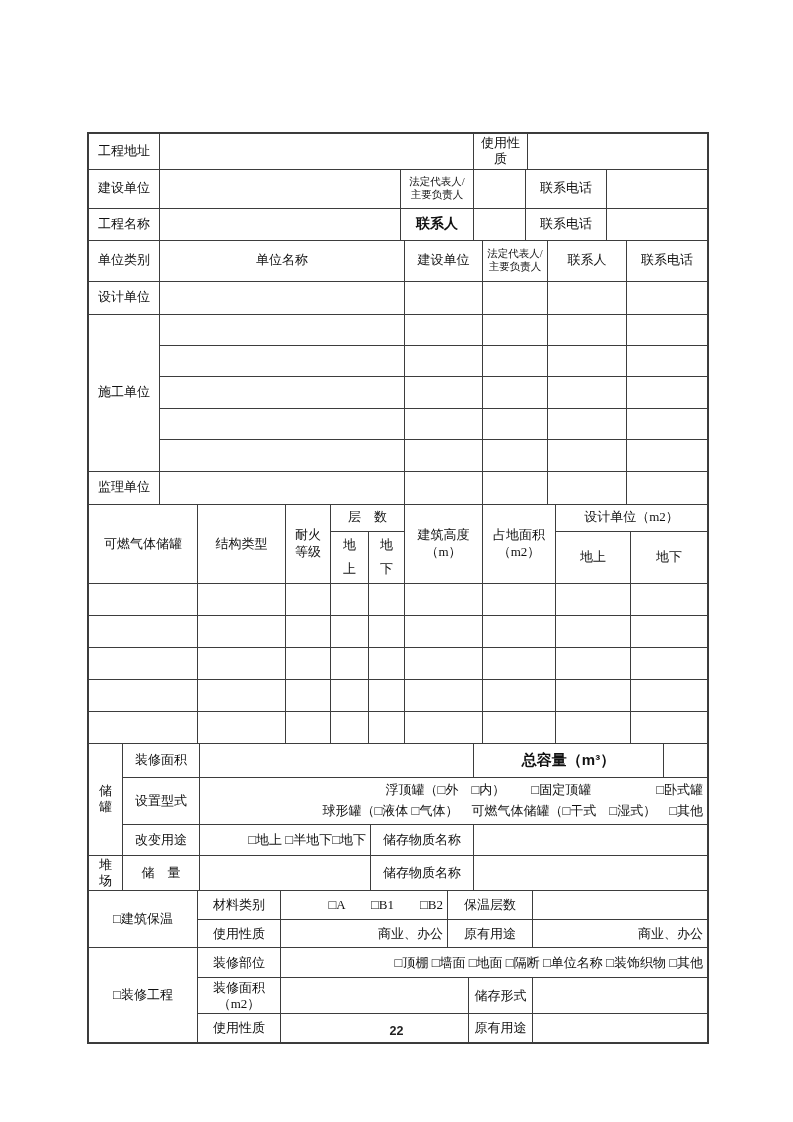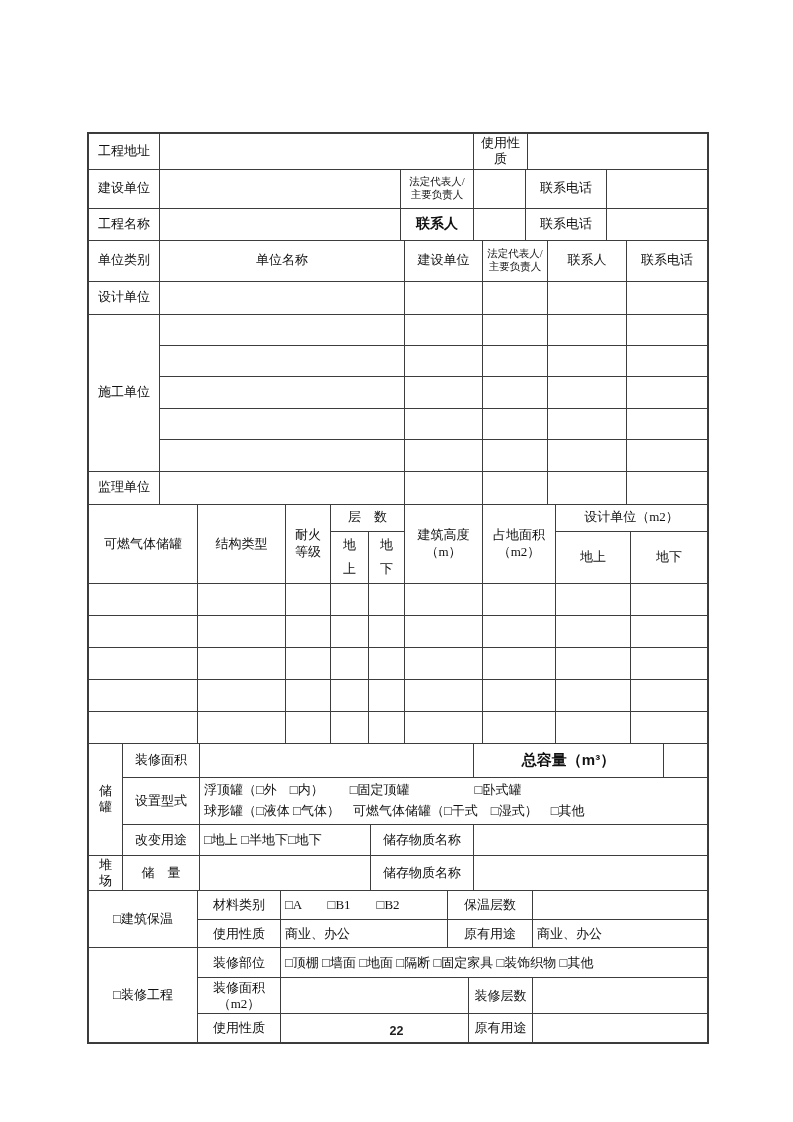--- a/index.html
+++ b/index.html
@@ -10,21 +10,21 @@
   }
   .form{position:absolute;left:88px;top:133px;width:620px;outline:1px solid #3a3a3a;}
   table.sect{border-collapse:collapse;table-layout:fixed;width:620px;}
   table.sect + table.sect{margin-top:-1px;}
   td{
     border:1px solid #3d3d3d;
     font-size:13px;line-height:1.25;
     vertical-align:middle;padding:1px 4px;overflow:hidden;
     text-align:center;
   }
-  td.lt{text-align:left;}
+  td.lt{text-align:right;}
   td.blank{background:#ffffff;}
   .pre{white-space:pre-line;}
   .small{font-size:10.5px;line-height:1.15;}
   .bsans{font-family:"Liberation Sans","DejaVu Sans",sans-serif;font-weight:bold;font-size:14px;}
   .cap{font-size:15px;}
   .stack{display:inline-block;width:1.15em;word-break:break-all;line-height:1.25;}
   .stack2{display:inline-block;width:1.15em;word-break:break-all;line-height:1.9;}
   .opts{letter-spacing:0.2px;}
   .typelines{line-height:1.6;}
   
@@ -324,27 +324,27 @@
         <col style="width:109px">
         <col style="width:83px">
         <col style="width:188px">
         <col style="width:64px">
         <col style="width:175px">
       </colgroup>
     <tbody>
         <tr class="h27">
       <td rowspan="3">□装修工程</td>
       <td>装修部位</td>
-      <td colspan="3" class="lt">□顶棚 □墙面 □地面 □隔断 □固定家具 □装饰织物 □其他</td>
+      <td colspan="3" class="lt">□顶棚 □墙面 □地面 □隔断 □单位名称 □装饰织物 □其他</td>
     </tr>
     <tr class="h33">
       <td class="pre">装修面积
 （m2）</td>
       <td class="blank"></td>
-      <td>装修层数</td>
+      <td>储存形式</td>
       <td class="blank"></td>
     </tr>
     <tr class="h26">
       <td>使用性质</td>
       <td class="blank"></td>
       <td>原有用途</td>
       <td class="blank"></td>
     </tr>
   </tbody>
     </table>

